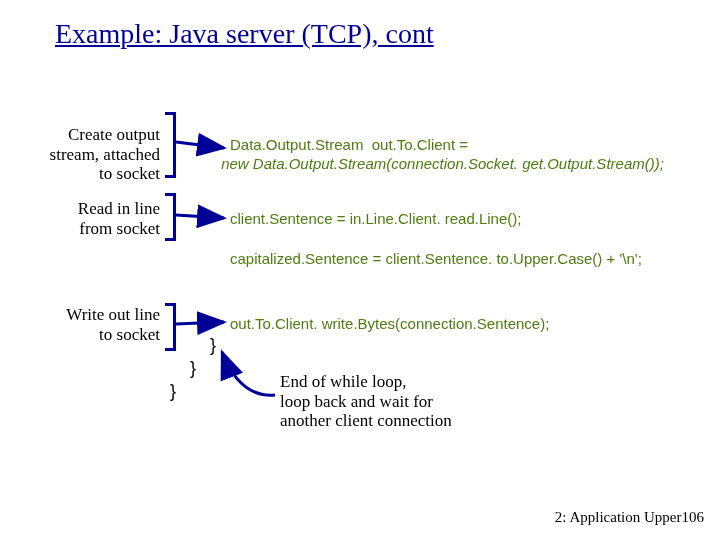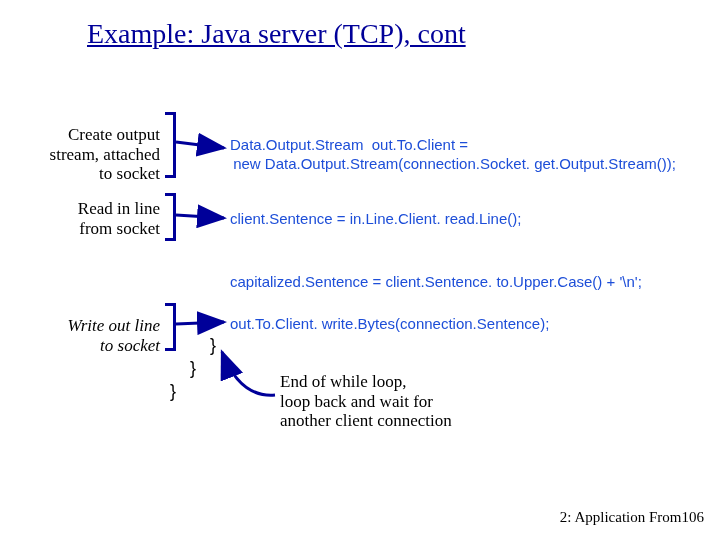--- a/index.html
+++ b/index.html
@@ -13,21 +13,20 @@
     overflow: hidden;
   }
   .title {
     position: absolute;
     left: 55px;
     top: 18px;
     font-family: "Comic Sans MS", "Comic Sans", cursive;
     font-size: 28px;
     color: #000099;
     text-decoration: underline;
-    margin-left: 32px;
   }
   .ann {
     position: absolute;
     font-family: "Comic Sans MS", "Comic Sans", cursive;
     font-size: 17px;
     color: #000;
     text-align: right;
     line-height: 1.15;
   }
   .endloop {
@@ -35,21 +34,21 @@
     font-family: "Comic Sans MS", "Comic Sans", cursive;
     font-size: 17px;
     color: #000;
     text-align: left;
     line-height: 1.15;
   }
   .code {
     position: absolute;
     font-family: Arial, Helvetica, sans-serif;
     font-size: 15px;
-    color: #1d4ed8;
+    color: #4d7c0f;
     white-space: pre;
   }
   .bracket {
     position: absolute;
     border-top: 3px solid #000099;
     border-bottom: 3px solid #000099;
     border-right: 3px solid #000099;
     border-left: none;
     width: 8px;
   }
@@ -82,29 +81,29 @@
 <body>
 
 <div class="title">Example: Java server (TCP), cont</div>
 
 <div class="ann" style="left:20px; top:125px; width:140px;">Create output<br>stream, attached<br>to socket</div>
 <div class="bracket" style="left:165px; top:112px; height:60px;"></div>
 
 <div class="ann" style="left:40px; top:199px; width:120px;">Read in  line<br>from socket</div>
 <div class="bracket" style="left:165px; top:193px; height:42px;"></div>
 
-<div class="ann" style="left:35px; top:316px; width:125px;font-style:italic;">Write out line<br>to socket</div>
+<div class="ann" style="left:35px; top:305px; width:125px;">Write out line<br>to socket</div>
 <div class="bracket" style="left:165px; top:303px; height:42px;"></div>
 
 <div class="code" style="left:230px; top:136px;">Data.Output.Stream  out.To.Client =</div>
-<div class="code" style="left:229px; top:155px;"> new Data.Output.Stream(connection.Socket. get.Output.Stream());</div>
+<div class="code" style="left:217px; top:155px;font-style:italic;"> new Data.Output.Stream(connection.Socket. get.Output.Stream());</div>
 
 <div class="code" style="left:230px; top:210px;">client.Sentence = in.Line.Client. read.Line();</div>
 
-<div class="code" style="left:230px; top:273px;">capitalized.Sentence = client.Sentence. to.Upper.Case() + '\n';</div>
+<div class="code" style="left:230px; top:250px;">capitalized.Sentence = client.Sentence. to.Upper.Case() + '\n';</div>
 
 <div class="code" style="left:230px; top:315px;">out.To.Client. write.Bytes(connection.Sentence);</div>
 
 <div class="brace" style="left:210px; top:335px;">}</div>
 <div class="brace" style="left:190px; top:358px;">}</div>
 <div class="brace" style="left:170px; top:381px;">}</div>
 
 <div class="endloop" style="left:280px; top:372px; width:240px;">End of while loop,<br>loop back and wait for<br>another client connection</div>
 
 <svg class="arrowcanvas">
@@ -117,14 +116,14 @@
   <line x1="176" y1="142" x2="224" y2="148" stroke="#000099" stroke-width="3" marker-end="url(#ah)"></line>
 
   <line x1="176" y1="215" x2="224" y2="218" stroke="#000099" stroke-width="3" marker-end="url(#ah)"></line>
 
   <line x1="176" y1="324" x2="224" y2="322" stroke="#000099" stroke-width="3" marker-end="url(#ah)"></line>
 
   <path d="M 275 395 Q 240 398 222 352" stroke="#000099" stroke-width="3" fill="none" marker-end="url(#ah)"></path>
 </svg>
 
 <div class="footer-right">
-  <span>2: Application From</span><span class="num">106</span>
+  <span>2: Application Upper</span><span class="num">106</span>
 </div>
 
 </body></html>

